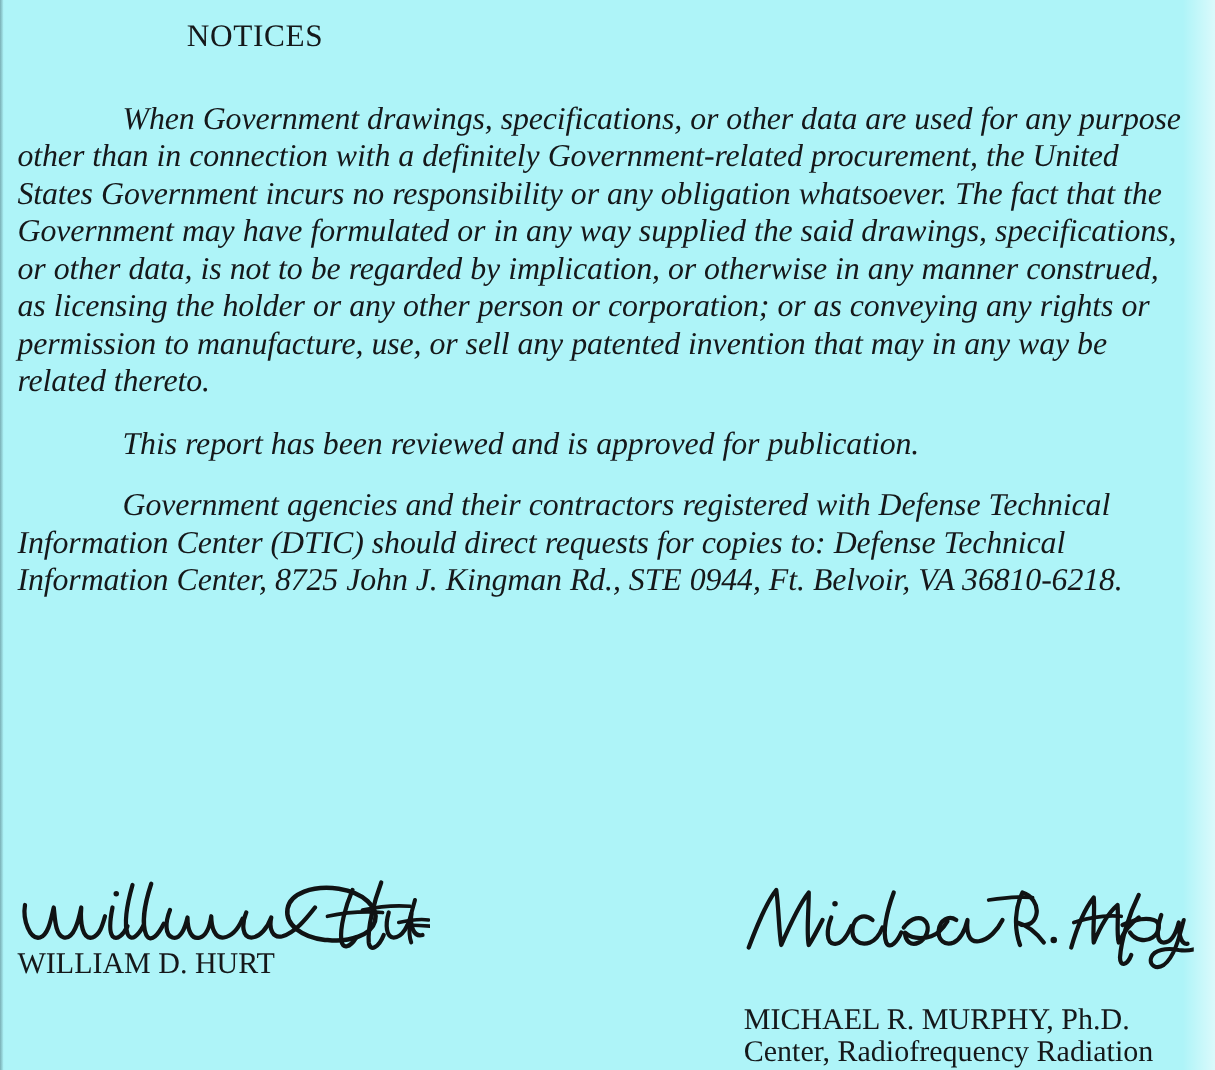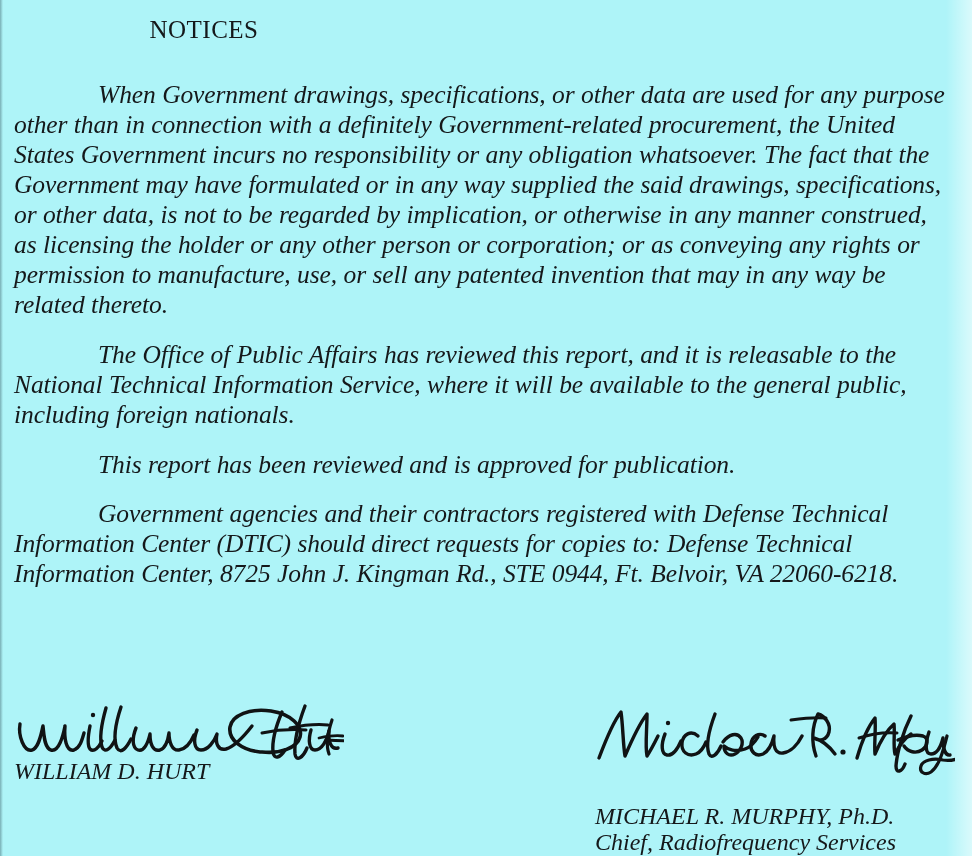--- a/index.html
+++ b/index.html
@@ -88,39 +88,37 @@
     left: 0;
     top: 58px;
     width: 100%;
   }
   .sig-col.right .sig-names { top: 56px; margin-top: 47px; }
   .sig-line {
     font-size: 24px;
     line-height: 26px;
     white-space: nowrap;
     font-weight: 400;
-    font-style: italic;
   }
   .sig-line.indent { padding-left: 26px; }
 </style>
 </head>
 <body>
 
 <div class="scan-edge-left"></div>
 <div class="scan-edge-right"></div>
 
 <div class="page">
 
   <h1 class="notice-title">NOTICES</h1>
 
   <div class="body-block">
     <p class="para">When Government drawings, specifications, or other data are used for any purpose other than in connection with a definitely Government-related procurement, the United States Government incurs no responsibility or any obligation whatsoever.  The fact that the Government may have formulated or in any way supplied the said drawings, specifications, or other data, is not to be regarded by implication, or otherwise in any manner construed, as licensing the holder or any other person or corporation; or as conveying any rights or permission to manufacture, use, or sell any patented invention that may in any way be related thereto.</p>
-    <p class="para">The Office of Public Affairs has reviewed this report, and it is releasable to the National Technical Information Service, where it will be available to the general public, including foreign nationals.</p>
     <p class="para tight">This report has been reviewed and is approved for publication.</p>
-    <p class="para">Government agencies and their contractors registered with Defense Technical Information Center (DTIC) should direct requests for copies to: Defense Technical Information Center, 8725 John J. Kingman Rd., STE 0944, Ft. Belvoir, VA 22060-6218.</p>
+    <p class="para">Government agencies and their contractors registered with Defense Technical Information Center (DTIC) should direct requests for copies to: Defense Technical Information Center, 8725 John J. Kingman Rd., STE 0944, Ft. Belvoir, VA 36810-6218.</p>
   </div>
 
   <div class="sig-area">
 
     <div class="sig-col left">
       <svg class="sig-ink" width="330" height="62" viewBox="0 0 330 62">
         <g fill="none" stroke="#101314" stroke-linecap="round" stroke-linejoin="round">
           <path d="M6 24 C4 36, 10 52, 18 50 C25 48, 27 34, 29 26 C30 34, 30 48, 37 50 C45 52, 49 36, 51 26 C50 38, 52 52, 60 50 C66 48, 68 40, 70 33" stroke-width="3.4"></path>
           <path d="M76 26 C74 36, 73 45, 76 49 C80 53, 85 47, 88 41" stroke-width="3.4"></path>
           <circle cx="79" cy="15" r="2.2" fill="#101314" stroke="none"></circle>
@@ -160,18 +158,18 @@
           <path d="M262 58 C266 44, 272 28, 280 18 C281 30, 279 44, 280 54 C285 42, 292 30, 299 24 C300 34, 298 46, 300 54 C304 46, 310 38, 316 34" stroke-width="3.4"></path>
           <path d="M264 38 C276 34, 290 32, 302 33" stroke-width="3"></path>
           <path d="M316 16 C308 32, 302 52, 301 66 C301 74, 307 72, 310 64" stroke-width="3.4"></path>
           <path d="M303 40 C312 36, 321 34, 328 36 C334 38, 333 46, 327 50 C321 54, 313 52, 309 46" stroke-width="3.4"></path>
           <path d="M334 32 C330 44, 330 54, 336 54 C342 54, 346 46, 348 38 C348 48, 350 56, 355 55" stroke-width="3.4"></path>
           <path d="M352 36 C348 52, 344 66, 336 72 C330 76, 324 72, 326 66 C328 60, 338 58, 348 60 C360 62, 372 56, 378 48" stroke-width="3.2"></path>
         </g>
       </svg>
       <div class="sig-names">
         <div class="sig-line">MICHAEL R. MURPHY, Ph.D.</div>
-        <div class="sig-line">Chief, Radiofrequency Services</div>
+        <div class="sig-line">Center, Radiofrequency Radiation</div>
       </div>
     </div>
 
   </div>
 </div>
 
 </body></html>

